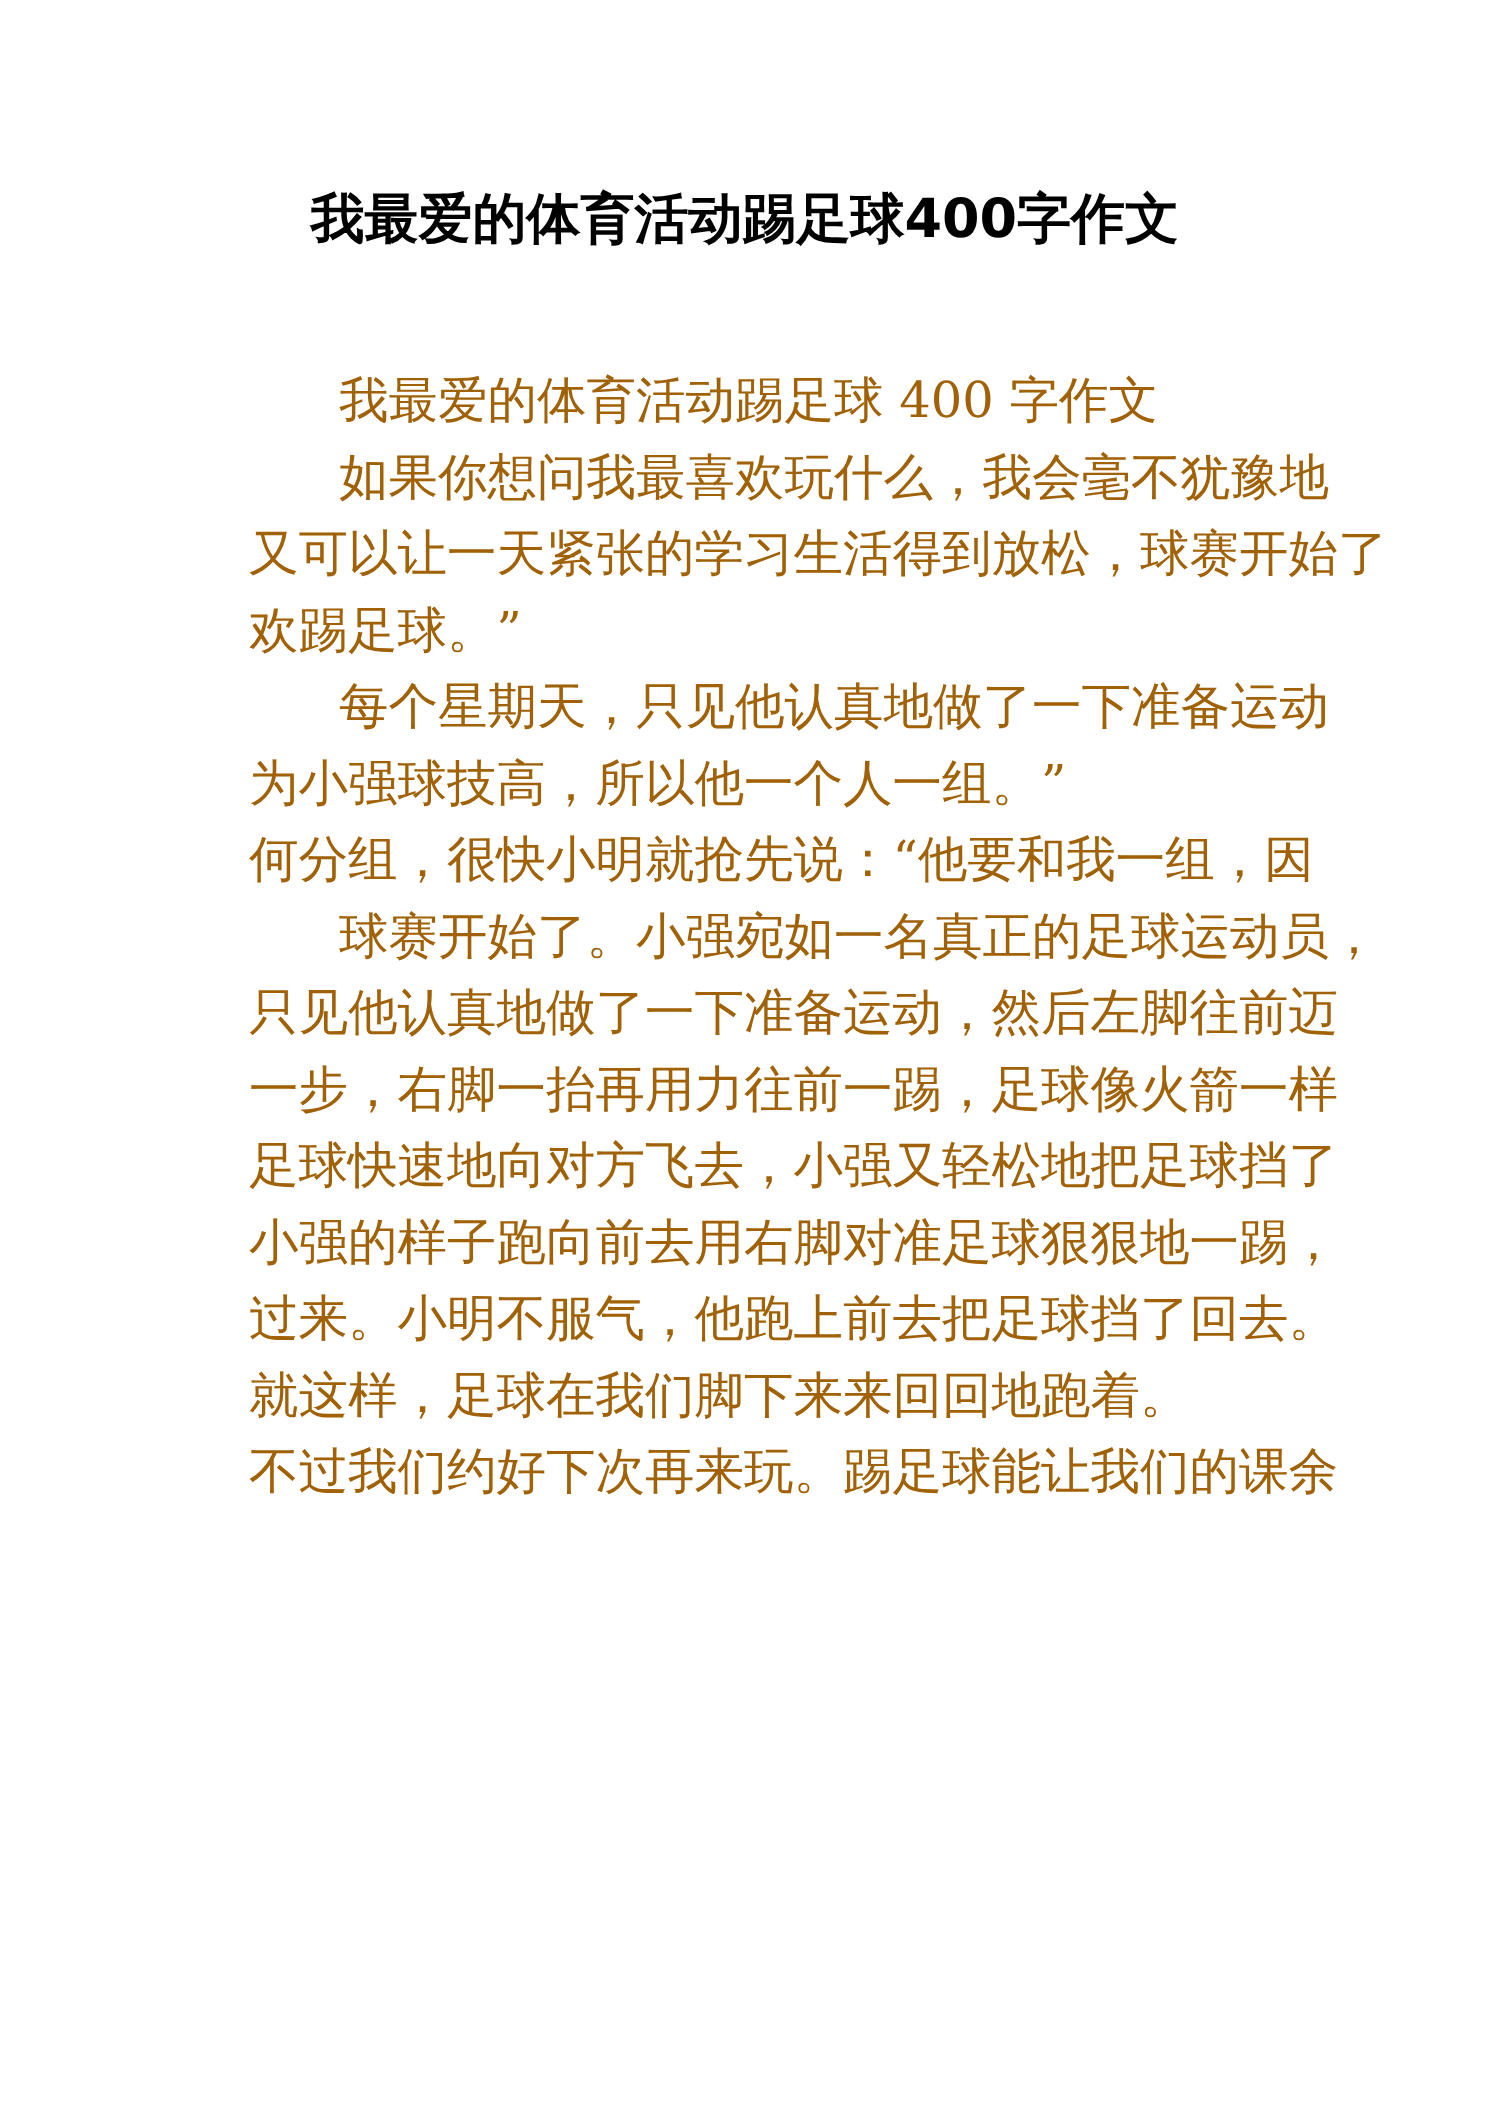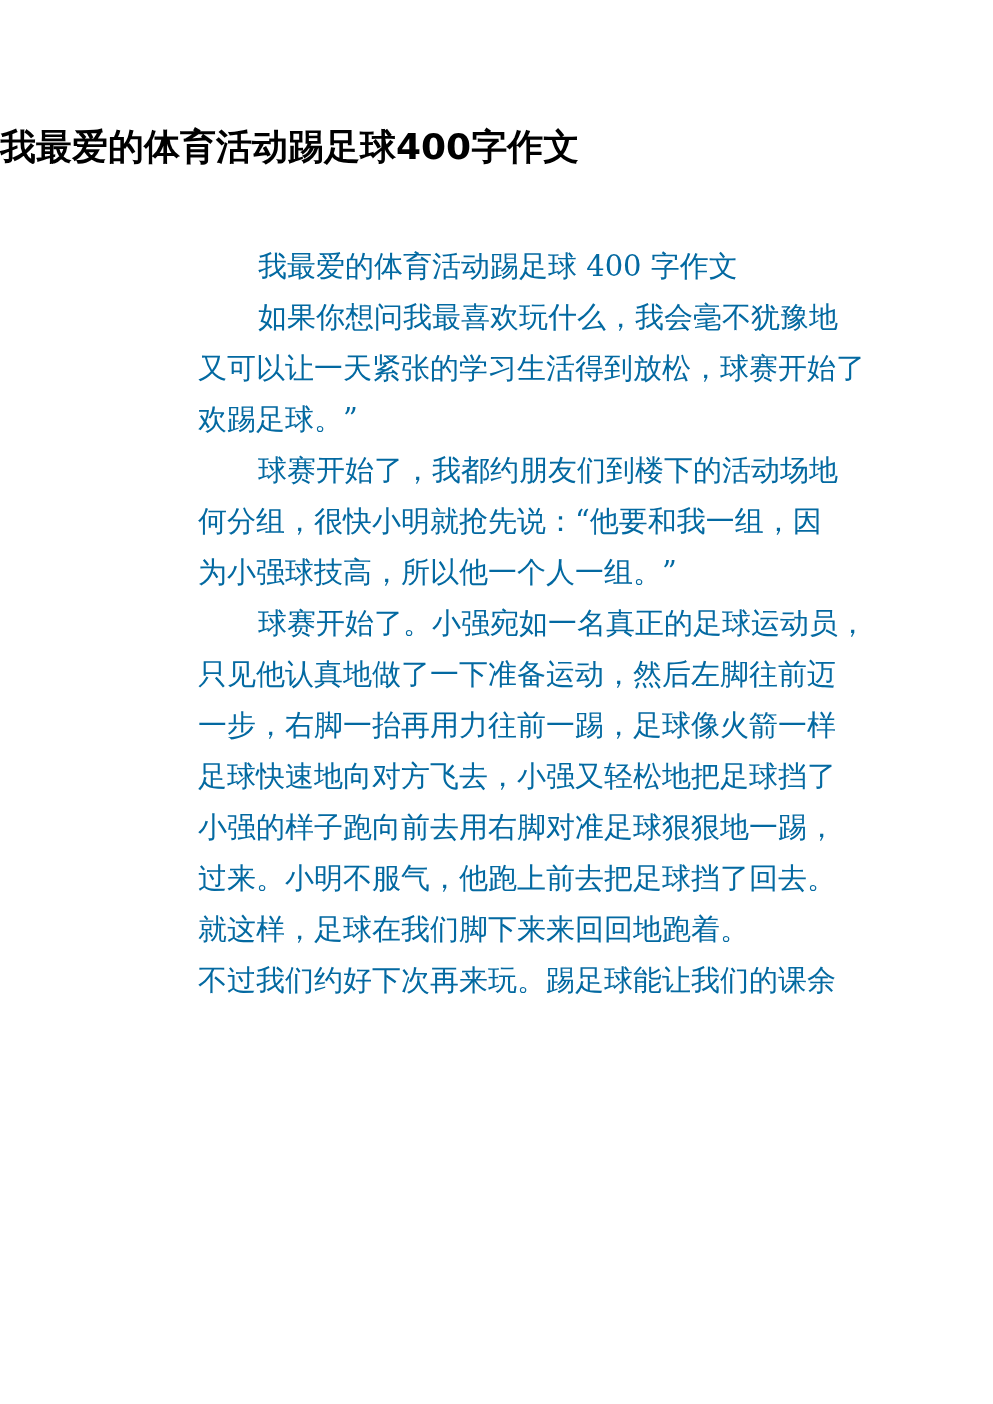--- a/index.html
+++ b/index.html
@@ -12,61 +12,60 @@
       height: 1404px;
       position: relative;
       overflow: hidden;
       color: #111111;
     }
     .title {
       position: absolute;
       left: 0;
       width: 993px;
       top: 122px;
-      text-align: left;
+      text-align: center;
       font-family: "DejaVu Sans", "Liberation Sans", sans-serif;
       font-weight: bold;
       font-size: 36px;
       line-height: 50px;
       letter-spacing: 0px;
       color: #000;
     }
     .body-text {
       position: absolute;
       left: 166px;
       top: 241px;
       width: 666px;
       font-family: "DejaVu Serif", "Liberation Serif", serif;
-      font-size: 29px;
+      font-size: 33px;
       line-height: 51px;
-      color: #0369a1;
-      margin-left: 32px;
+      color: #a16207;
     }
     .line {
       display: block;
       white-space: nowrap;
       height: 51px;
     }
     .indent {
       padding-left: 60px;
     }
   </style>
 </head>
 <body>
 
 <div class="title">我最爱的体育活动踢足球400字作文</div>
 
 <div class="body-text">
   <span class="line indent">我最爱的体育活动踢足球 400 字作文</span>
   <span class="line indent">如果你想问我最喜欢玩什么，我会毫不犹豫地</span>
   <span class="line">又可以让一天紧张的学习生活得到放松，球赛开始了</span>
   <span class="line">欢踢足球。”</span>
-  <span class="line indent">球赛开始了，我都约朋友们到楼下的活动场地</span>
+  <span class="line indent">每个星期天，只见他认真地做了一下准备运动</span>
+  <span class="line">为小强球技高，所以他一个人一组。”</span>
   <span class="line">何分组，很快小明就抢先说：“他要和我一组，因</span>
-  <span class="line">为小强球技高，所以他一个人一组。”</span>
   <span class="line indent">球赛开始了。小强宛如一名真正的足球运动员，</span>
   <span class="line">只见他认真地做了一下准备运动，然后左脚往前迈</span>
   <span class="line">一步，右脚一抬再用力往前一踢，足球像火箭一样</span>
   <span class="line">足球快速地向对方飞去，小强又轻松地把足球挡了</span>
   <span class="line">小强的样子跑向前去用右脚对准足球狠狠地一踢，</span>
   <span class="line">过来。小明不服气，他跑上前去把足球挡了回去。</span>
   <span class="line">就这样，足球在我们脚下来来回回地跑着。</span>
   <span class="line">不过我们约好下次再来玩。踢足球能让我们的课余</span>
 </div>
 

